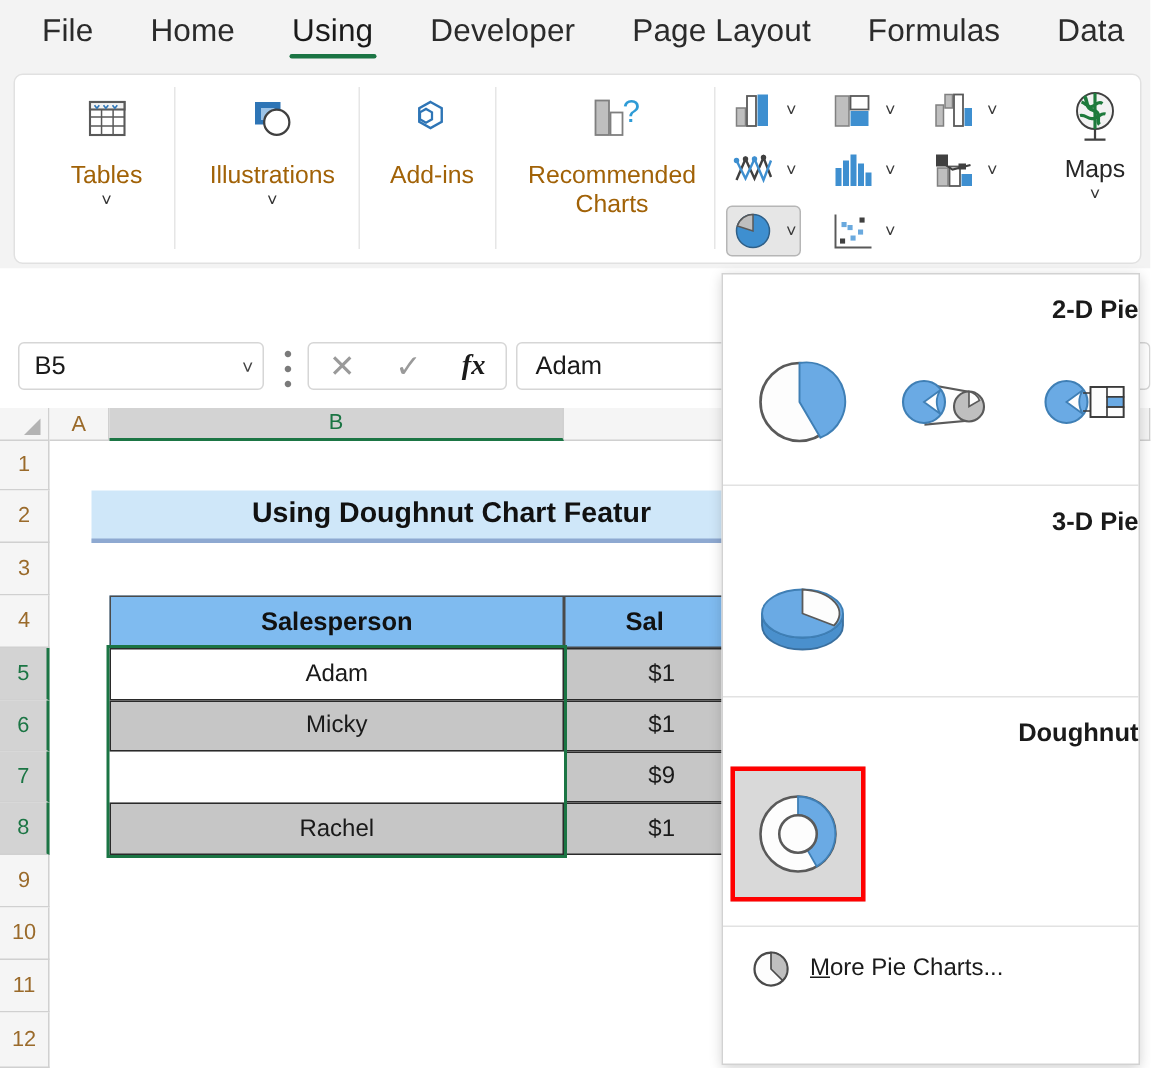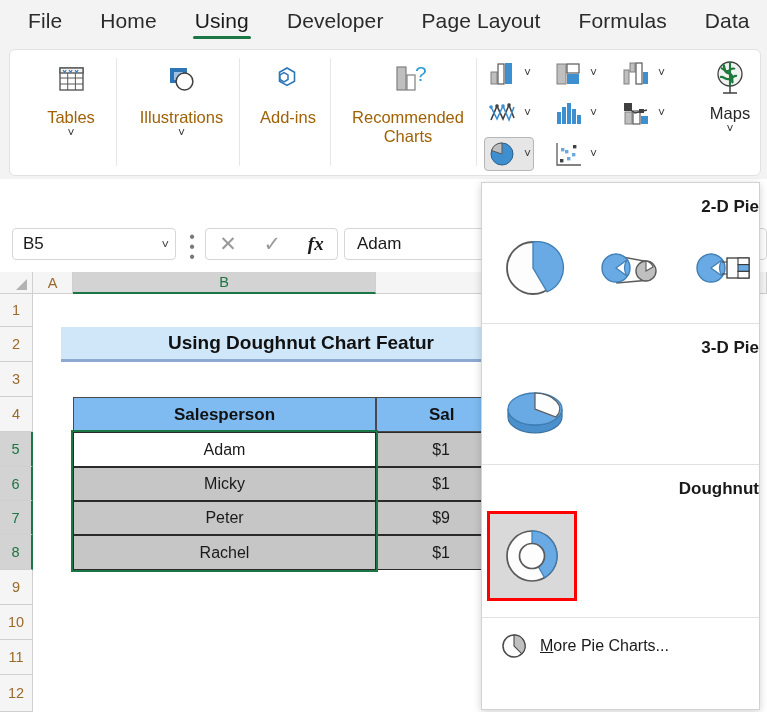--- a/index.html
+++ b/index.html
@@ -454,41 +454,38 @@
 
     <div class="cellarea">
 
       <div class="cell title-cell" style="left:28px; top:33px; width:480px; height:35px;">
         <span>Using Doughnut Chart Featur</span>
       </div>
 
       <div class="cell hdr-cell" style="left:40px; top:103px; width:303px; height:35px;">
         <span>Salesperson</span>
       </div>
-      <div class="cell hdr-cell" style="left:343px; top:103px; width:190px; height:35px; justify-content:flex-start; padding-left:52px;">
+      <div class="cell hdr-cell" style="left:343px; top:103px; width:190px; height:35px; justify-content:flex-start; padding-left:40px;">
         <span>Sal</span>
       </div>
 
       <div class="cell data-cell active-cell" style="left:40px; top:138px; width:303px; height:35px;">
         <span>Adam</span>
       </div>
       <div class="cell data-cell right" style="left:343px; top:138px; width:190px; height:35px;">
         <span style="margin-right:105px;">$1</span>
       </div>
 
       <div class="cell data-cell" style="left:40px; top:173px; width:303px; height:34px;">
         <span>Micky</span>
       </div>
       <div class="cell data-cell right" style="left:343px; top:173px; width:190px; height:34px;">
         <span style="margin-right:105px;">$1</span>
       </div>
 
-      <div class="cell data-cell" style="left:40px; top:207px; width:303px; height:34px;">
-        <span>Peter</span>
-      </div>
       <div class="cell data-cell right" style="left:343px; top:207px; width:190px; height:34px;">
         <span style="margin-right:105px;">$9</span>
       </div>
 
       <div class="cell data-cell" style="left:40px; top:241px; width:303px; height:35px;">
         <span>Rachel</span>
       </div>
       <div class="cell data-cell right" style="left:343px; top:241px; width:190px; height:35px;">
         <span style="margin-right:105px;">$1</span>
       </div>

